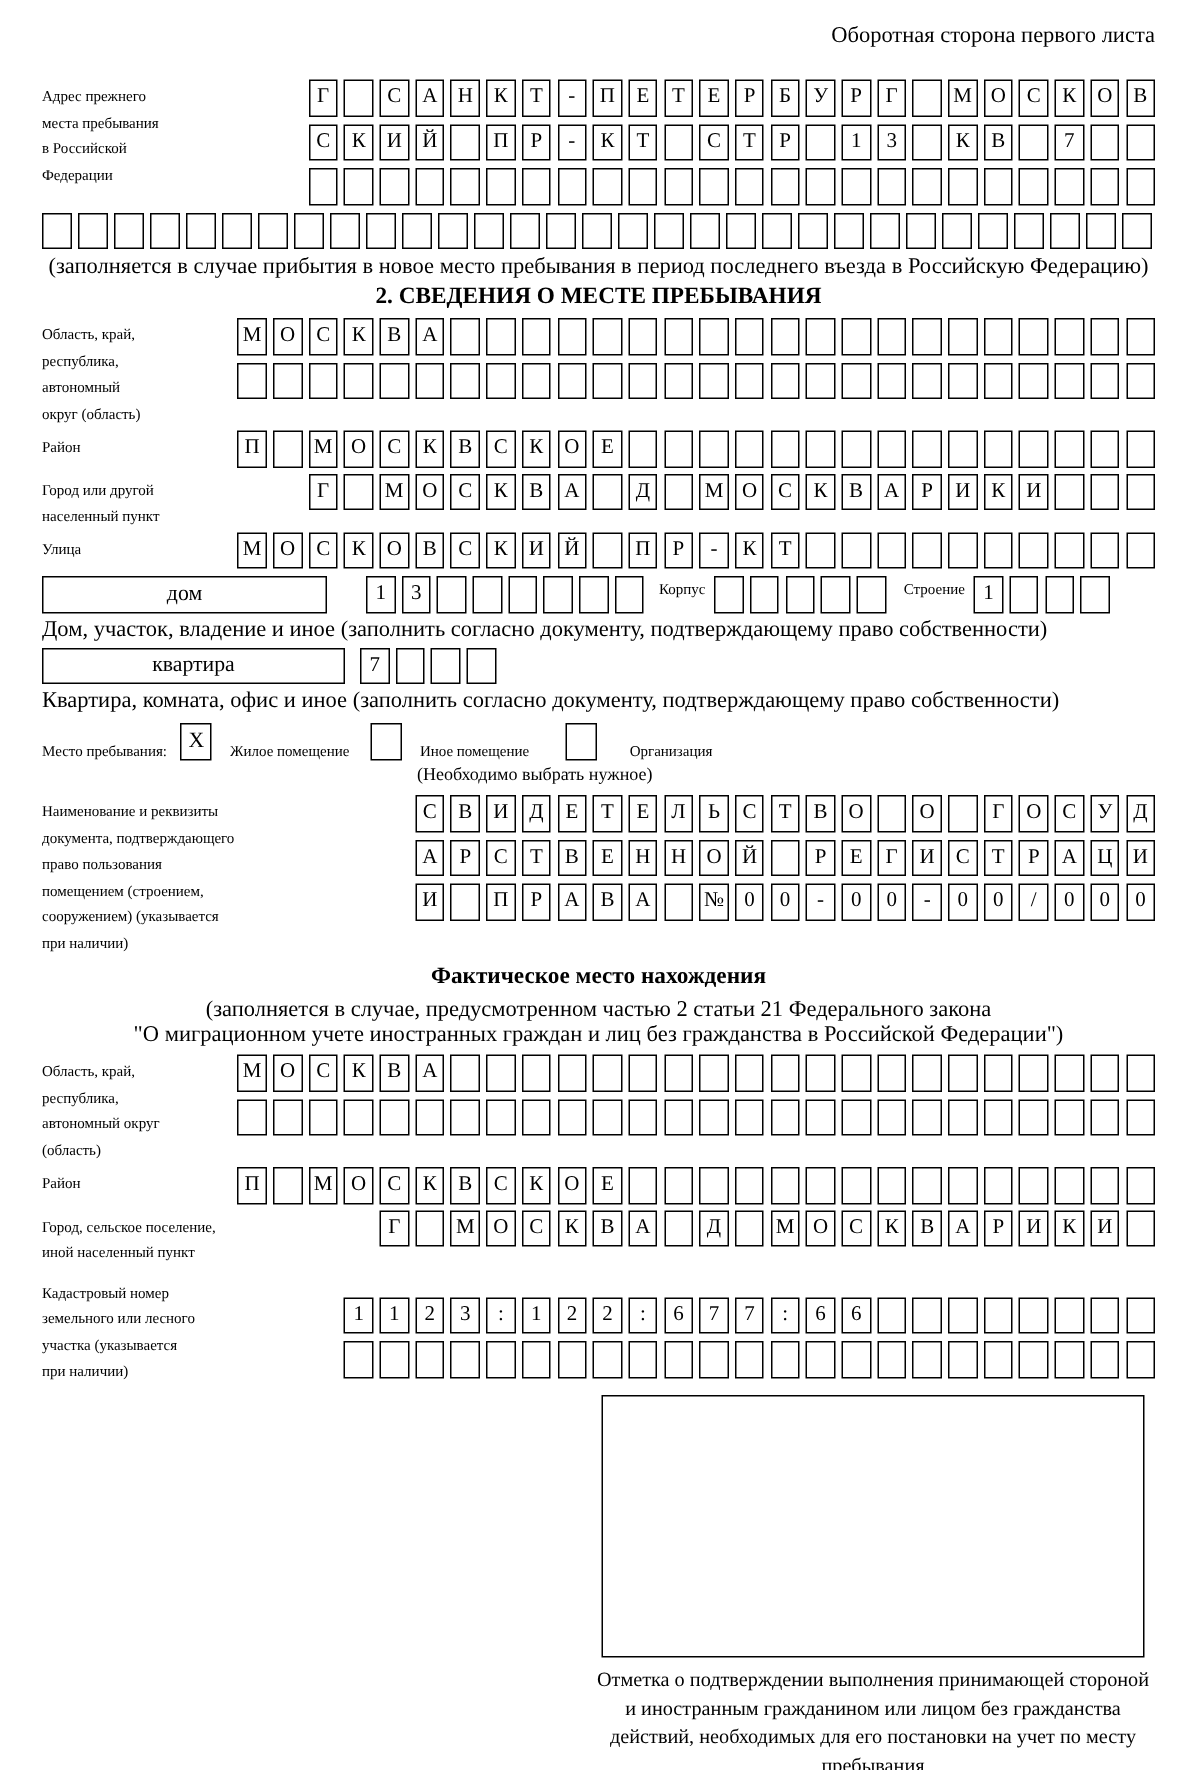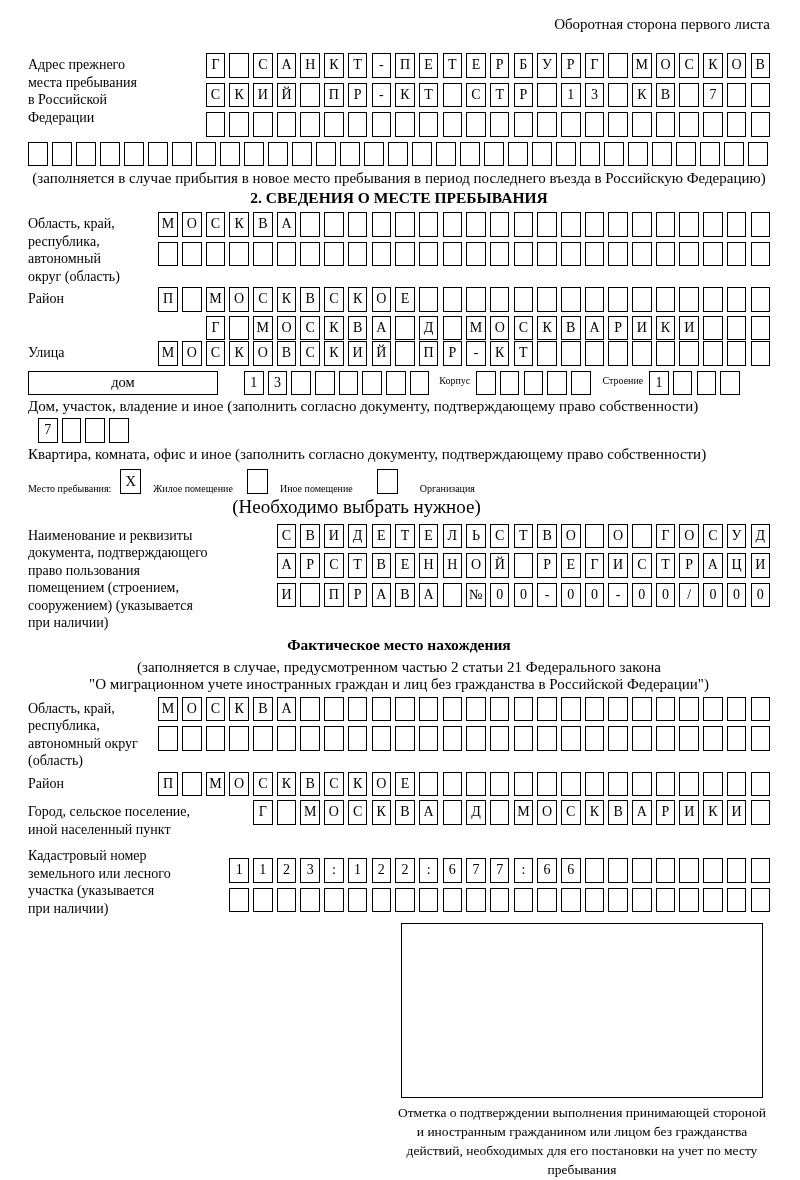--- a/index.html
+++ b/index.html
@@ -1,35 +1,35 @@
 <!DOCTYPE html>
 <html><head>
 <meta charset="utf-8">
 <style>
   html,body{margin:0;padding:0;background:#fff;}
   body{width:800px;height:1180px;color:#000;font-family:"Liberation Serif",serif;overflow:hidden;}
   .page{padding:16px 30px 0 28px;}
   .title-right{text-align:right;font-size:15px;margin-bottom:20px;}
   .frow{display:flex;align-items:flex-start;margin-bottom:5px;}
-  .flabel{flex:1 1 auto;font-size:14px;line-height:17.5px;white-space:pre-line;padding-top:3px;}
+  .flabel{flex:1 1 auto;font-size:10px;line-height:17.5px;white-space:pre-line;padding-top:3px;}
   .cellcol{flex:0 0 auto;margin-left:auto;display:flex;flex-direction:column;row-gap:5px;}
   .cells{display:flex;column-gap:4.2px;flex:0 0 auto;}
   .cells.full{column-gap:4.5px;margin-bottom:4px;}
   .c{flex:none;width:19.5px;height:24.5px;box-sizing:border-box;border:1.4px solid #000;
      display:flex;align-items:center;justify-content:center;font-size:14px;}
   .caption{font-size:15px;line-height:17px;}
   .center{text-align:center;}
   .hdr{text-align:center;font-weight:bold;font-size:15.5px;margin:2px 0 5px 0;}
   .wbox{box-sizing:border-box;border:1.4px solid #000;height:24.5px;flex:none;
         display:flex;align-items:center;justify-content:center;font-size:14.5px;}
   .inl{font-size:10px;padding-top:4px;flex:none;}
   .chk{flex:none;width:21px;height:25px;box-sizing:border-box;border:1.4px solid #000;
        display:flex;align-items:center;justify-content:center;font-size:14.5px;}
   .chkrow{display:flex;align-items:flex-end;margin:6px 0 2px 0;}
-  .choose-note{font-size:19px;text-align:center;padding-right:85px;margin-bottom:6px;}
+  .choose-note{font-size:12px;text-align:center;padding-right:85px;margin-bottom:6px;}
   .bottomcol{width:376px;margin-left:auto;margin-top:6px;}
   .markbox{width:362px;height:175px;box-sizing:border-box;border:1.8px solid #000;margin:0 auto;}
   .marknote{font-size:13.5px;line-height:19px;text-align:center;margin-top:5px;}
   .mt14{margin-top:14px;}
   .mb2{margin-bottom:2px;}
   .mb4{margin-bottom:4px;}
 </style>
 </head>
 <body>
 
@@ -251,20 +251,22 @@
         <div class="c"></div>
         <div class="c"></div>
         <div class="c"></div>
         <div class="c"></div>
         <div class="c"></div>
         <div class="c"></div>
       </div>
   </div>
 
   <div class="frow" style="margin-bottom:1px">
+    <div class="flabel">Город или другой
+населенный пункт</div>
     <div class="cells" style="margin-left:auto">
         <div class="c">Г</div>
         <div class="c"></div>
         <div class="c">М</div>
         <div class="c">О</div>
         <div class="c">С</div>
         <div class="c">К</div>
         <div class="c">В</div>
         <div class="c">А</div>
         <div class="c"></div>
@@ -342,20 +344,21 @@
     <div class="cells" style="margin-left:6px">
         <div class="c">1</div>
         <div class="c"></div>
         <div class="c"></div>
         <div class="c"></div>
       </div>
   </div>
   <div class="caption" style="margin-bottom:3px">Дом, участок, владение и иное (заполнить согласно документу, подтверждающему право собственности)</div>
 
   <div class="frow" style="margin-bottom:3px">
+    <div class="wbox" style="width:202px">квартира</div>
     <div class="cells" style="margin-left:10px">
         <div class="c">7</div>
         <div class="c"></div>
         <div class="c"></div>
         <div class="c"></div>
       </div>
   </div>
   <div class="caption mb4">Квартира, комната, офис и иное (заполнить согласно документу, подтверждающему право собственности)</div>
 
   <div class="chkrow">

